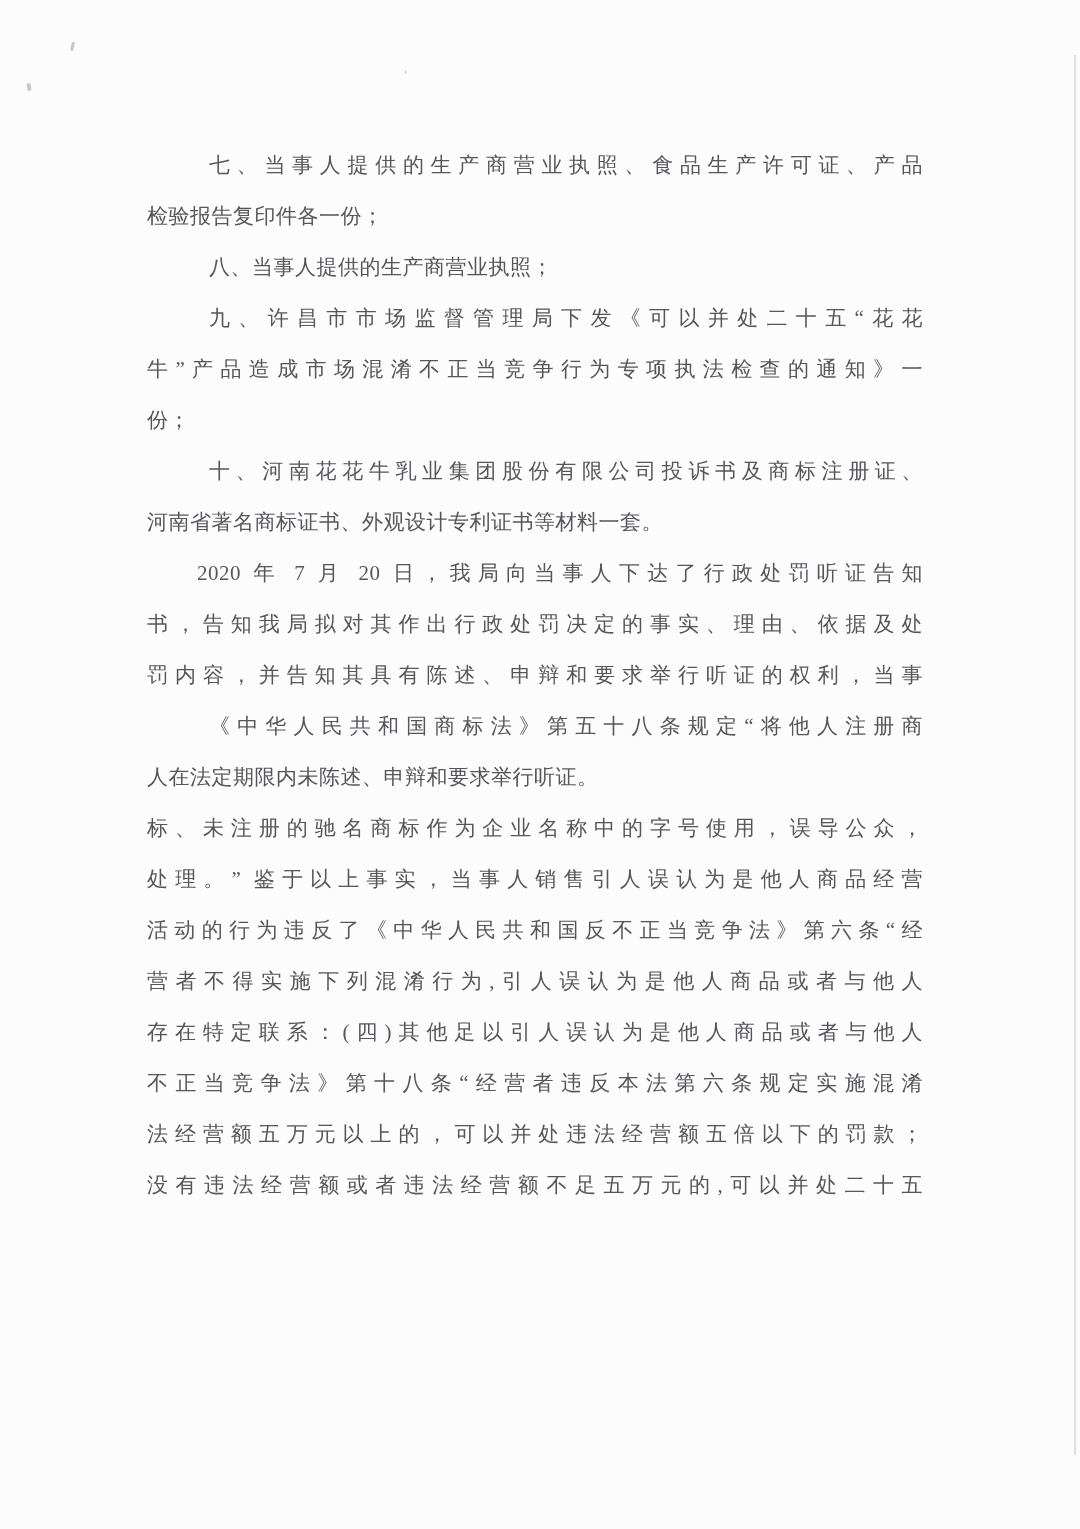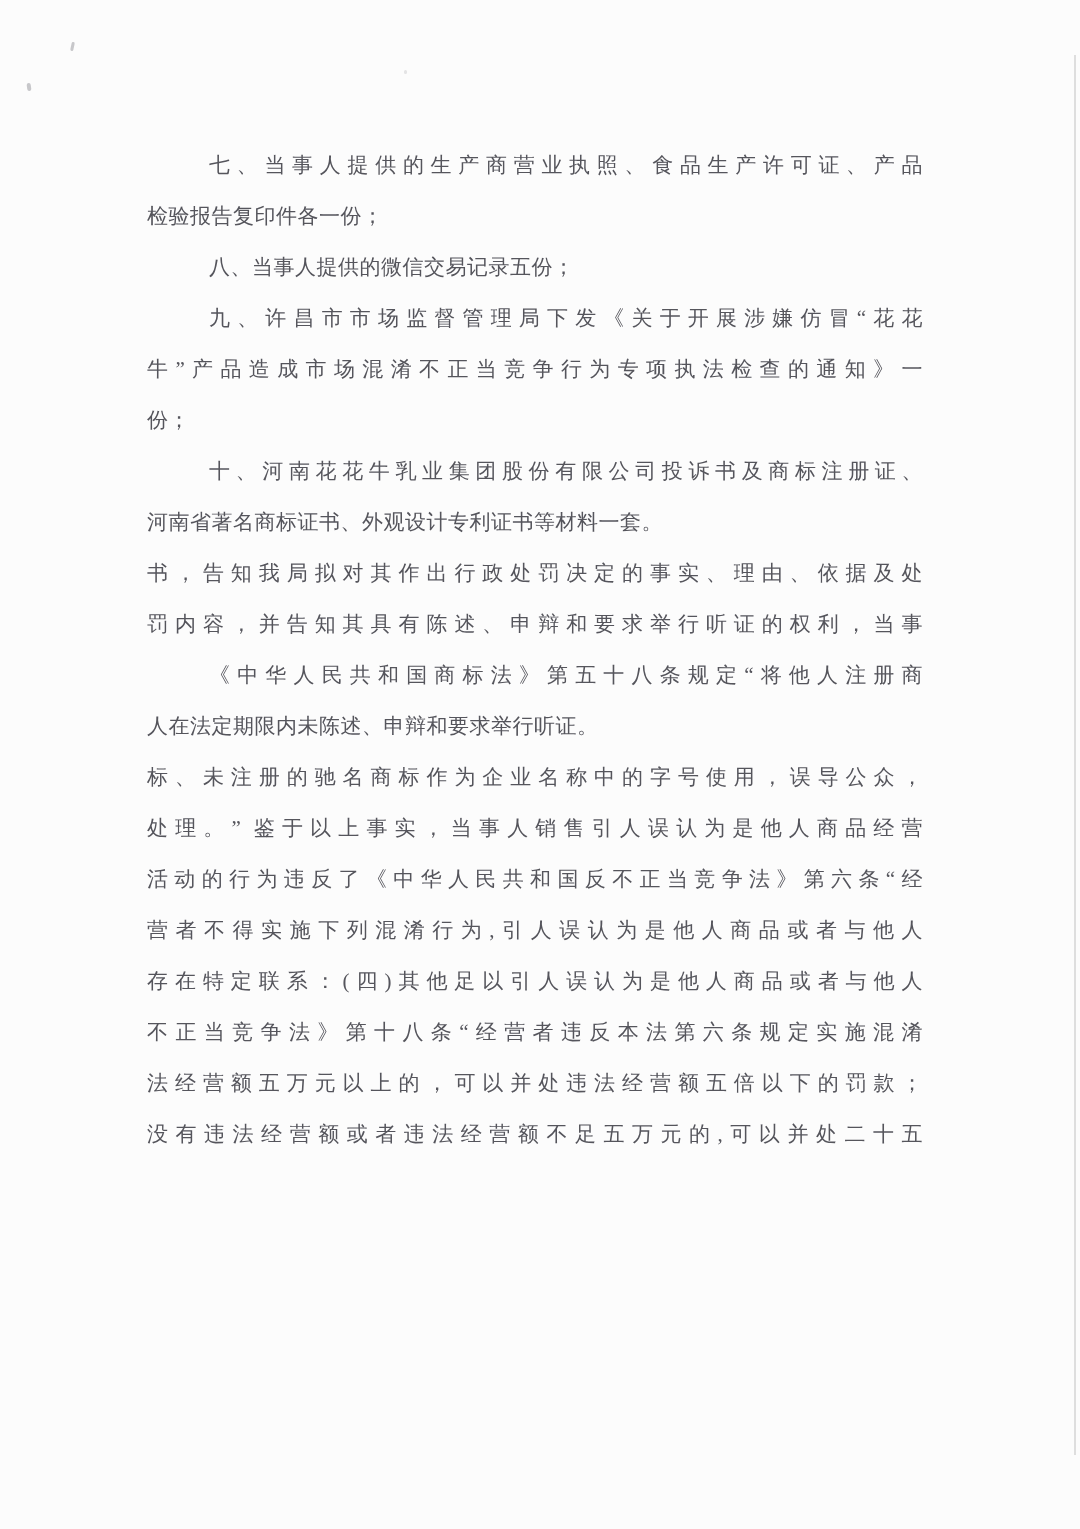--- a/index.html
+++ b/index.html
@@ -72,26 +72,27 @@
   .speck.s3 { left: 404px; top: 70px; width: 3px; height: 4px; opacity: 0.25; }
 </style>
 </head>
 <body>
 
 <div class="page">
 
   <div class="textblock">
     <div class="line indent">七、当事人提供的生产商营业执照、食品生产许可证、产品</div>
     <div class="line end">检验报告复印件各一份；</div>
-    <div class="line indent end">八、当事人提供的微信交易记录五份；</div>
-    <div class="line indent">九、许昌市市场监督管理局下发《关于开展涉嫌仿冒“花花</div>
+    <div class="line indent end">八、当事人提供的生产商营业执照；</div>
+    <div class="line indent">九、许昌市市场监督管理局下发《可以并处二十五“花花</div>
     <div class="line">牛”产品造成市场混淆不正当竞争行为专项执法检查的通知》一</div>
     <div class="line end">份；</div>
     <div class="line indent">十、河南花花牛乳业集团股份有限公司投诉书及商标注册证、</div>
     <div class="line end">河南省著名商标证书、外观设计专利证书等材料一套。</div>
+    <div class="line indent-num">2020 年 7 月 20 日，我局向当事人下达了行政处罚听证告知</div>
     <div class="line">书，告知我局拟对其作出行政处罚决定的事实、理由、依据及处</div>
     <div class="line">罚内容，并告知其具有陈述、申辩和要求举行听证的权利，当事</div>
     <div class="line indent">《中华人民共和国商标法》第五十八条规定“将他人注册商</div>
     <div class="line end">人在法定期限内未陈述、申辩和要求举行听证。</div>
     <div class="line">标、未注册的驰名商标作为企业名称中的字号使用，误导公众，</div>
     <div class="line">处理。” 鉴于以上事实，当事人销售引人误认为是他人商品经营</div>
     <div class="line">活动的行为违反了《中华人民共和国反不正当竞争法》第六条“经</div>
     <div class="line">营者不得实施下列混淆行为,引人误认为是他人商品或者与他人</div>
     <div class="line">存在特定联系：(四)其他足以引人误认为是他人商品或者与他人</div>
     <div class="line">不正当竞争法》第十八条“经营者违反本法第六条规定实施混淆</div>

